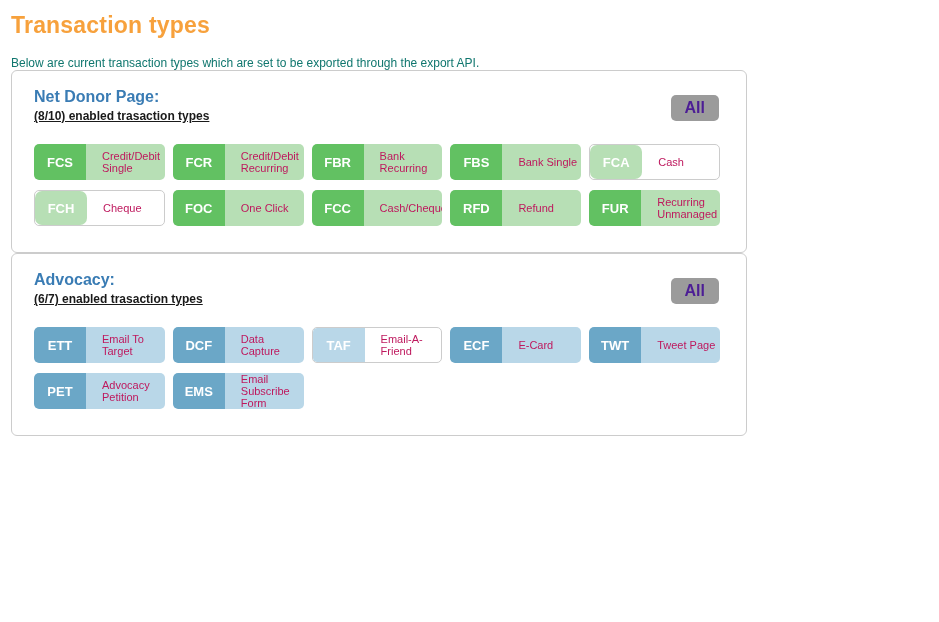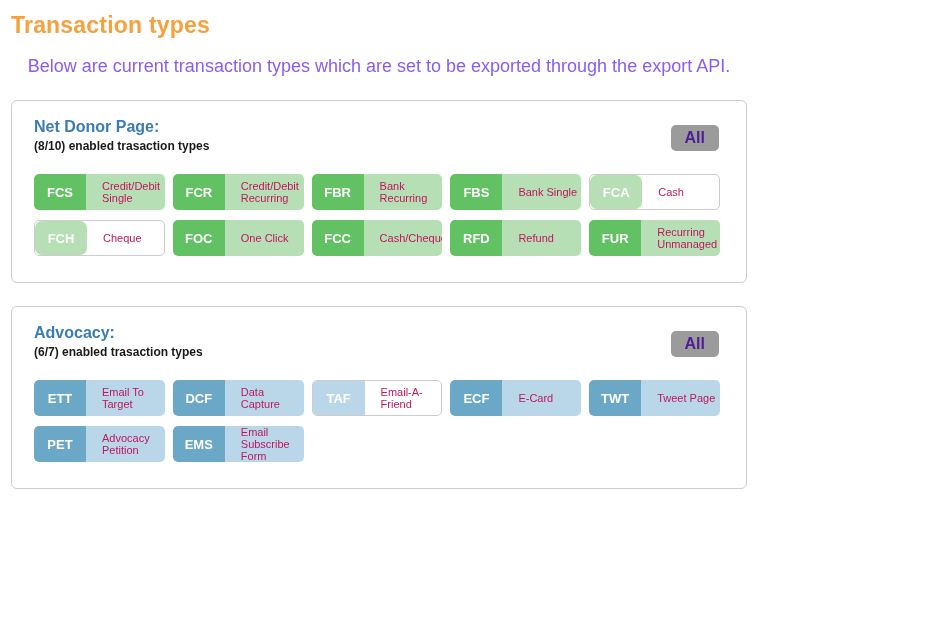--- a/index.html
+++ b/index.html
@@ -5,29 +5,29 @@
   html, body { margin: 0; padding: 0; background: #ffffff; }
   body { font-family: "Liberation Sans", sans-serif; color: #000; }
   .wrap {
     width: 758px; height: 622px; box-sizing: border-box;
     padding: 10px 11px; position: relative; overflow: hidden;
   }
   .page-title {
     font-size: 23px; font-weight: bold; color: var(--accent-orange, #F7A13C);
     margin: 2px 0 0 0; letter-spacing: 0.2px;
   }
-  .page-subtitle { font-size: 18px; margin-top: 17px; color: #8b5cf6; text-align: center; }
+  .page-subtitle { font-size: 12px; margin-top: 17px; color: #0f766e; }
 
   .panel {
     border: 1px solid #cccccc; border-radius: 6px; background: #fff;
-    margin-top: 23px; padding: 17px 26px 26px 22px; position: relative;
+    padding: 17px 26px 26px 22px; position: relative;
     box-sizing: border-box;
   }
   .panel-title { color: var(--heading-blue, #3A7CB4); font-weight: bold; font-size: 16px; }
-  .panel-count { font-weight: bold; font-size: 12px; color: #1a1a1a; margin-top: 3px; }
+  .panel-count { font-weight: bold; font-size: 12px; color: #1a1a1a; margin-top: 3px; text-decoration: underline; }
 
   .all-btn {
     position: absolute; top: 24px; right: 27px;
     background: var(--all-gray, #9B9B9B); color: #4c1d95;
     font-family: Liberation Sans, sans-serif;
     font-weight: bold; font-size: 16px; border: none; border-radius: 5px;
     padding: 5px 14px; cursor: pointer; line-height: 16px;
   }
 
   .tiles {

